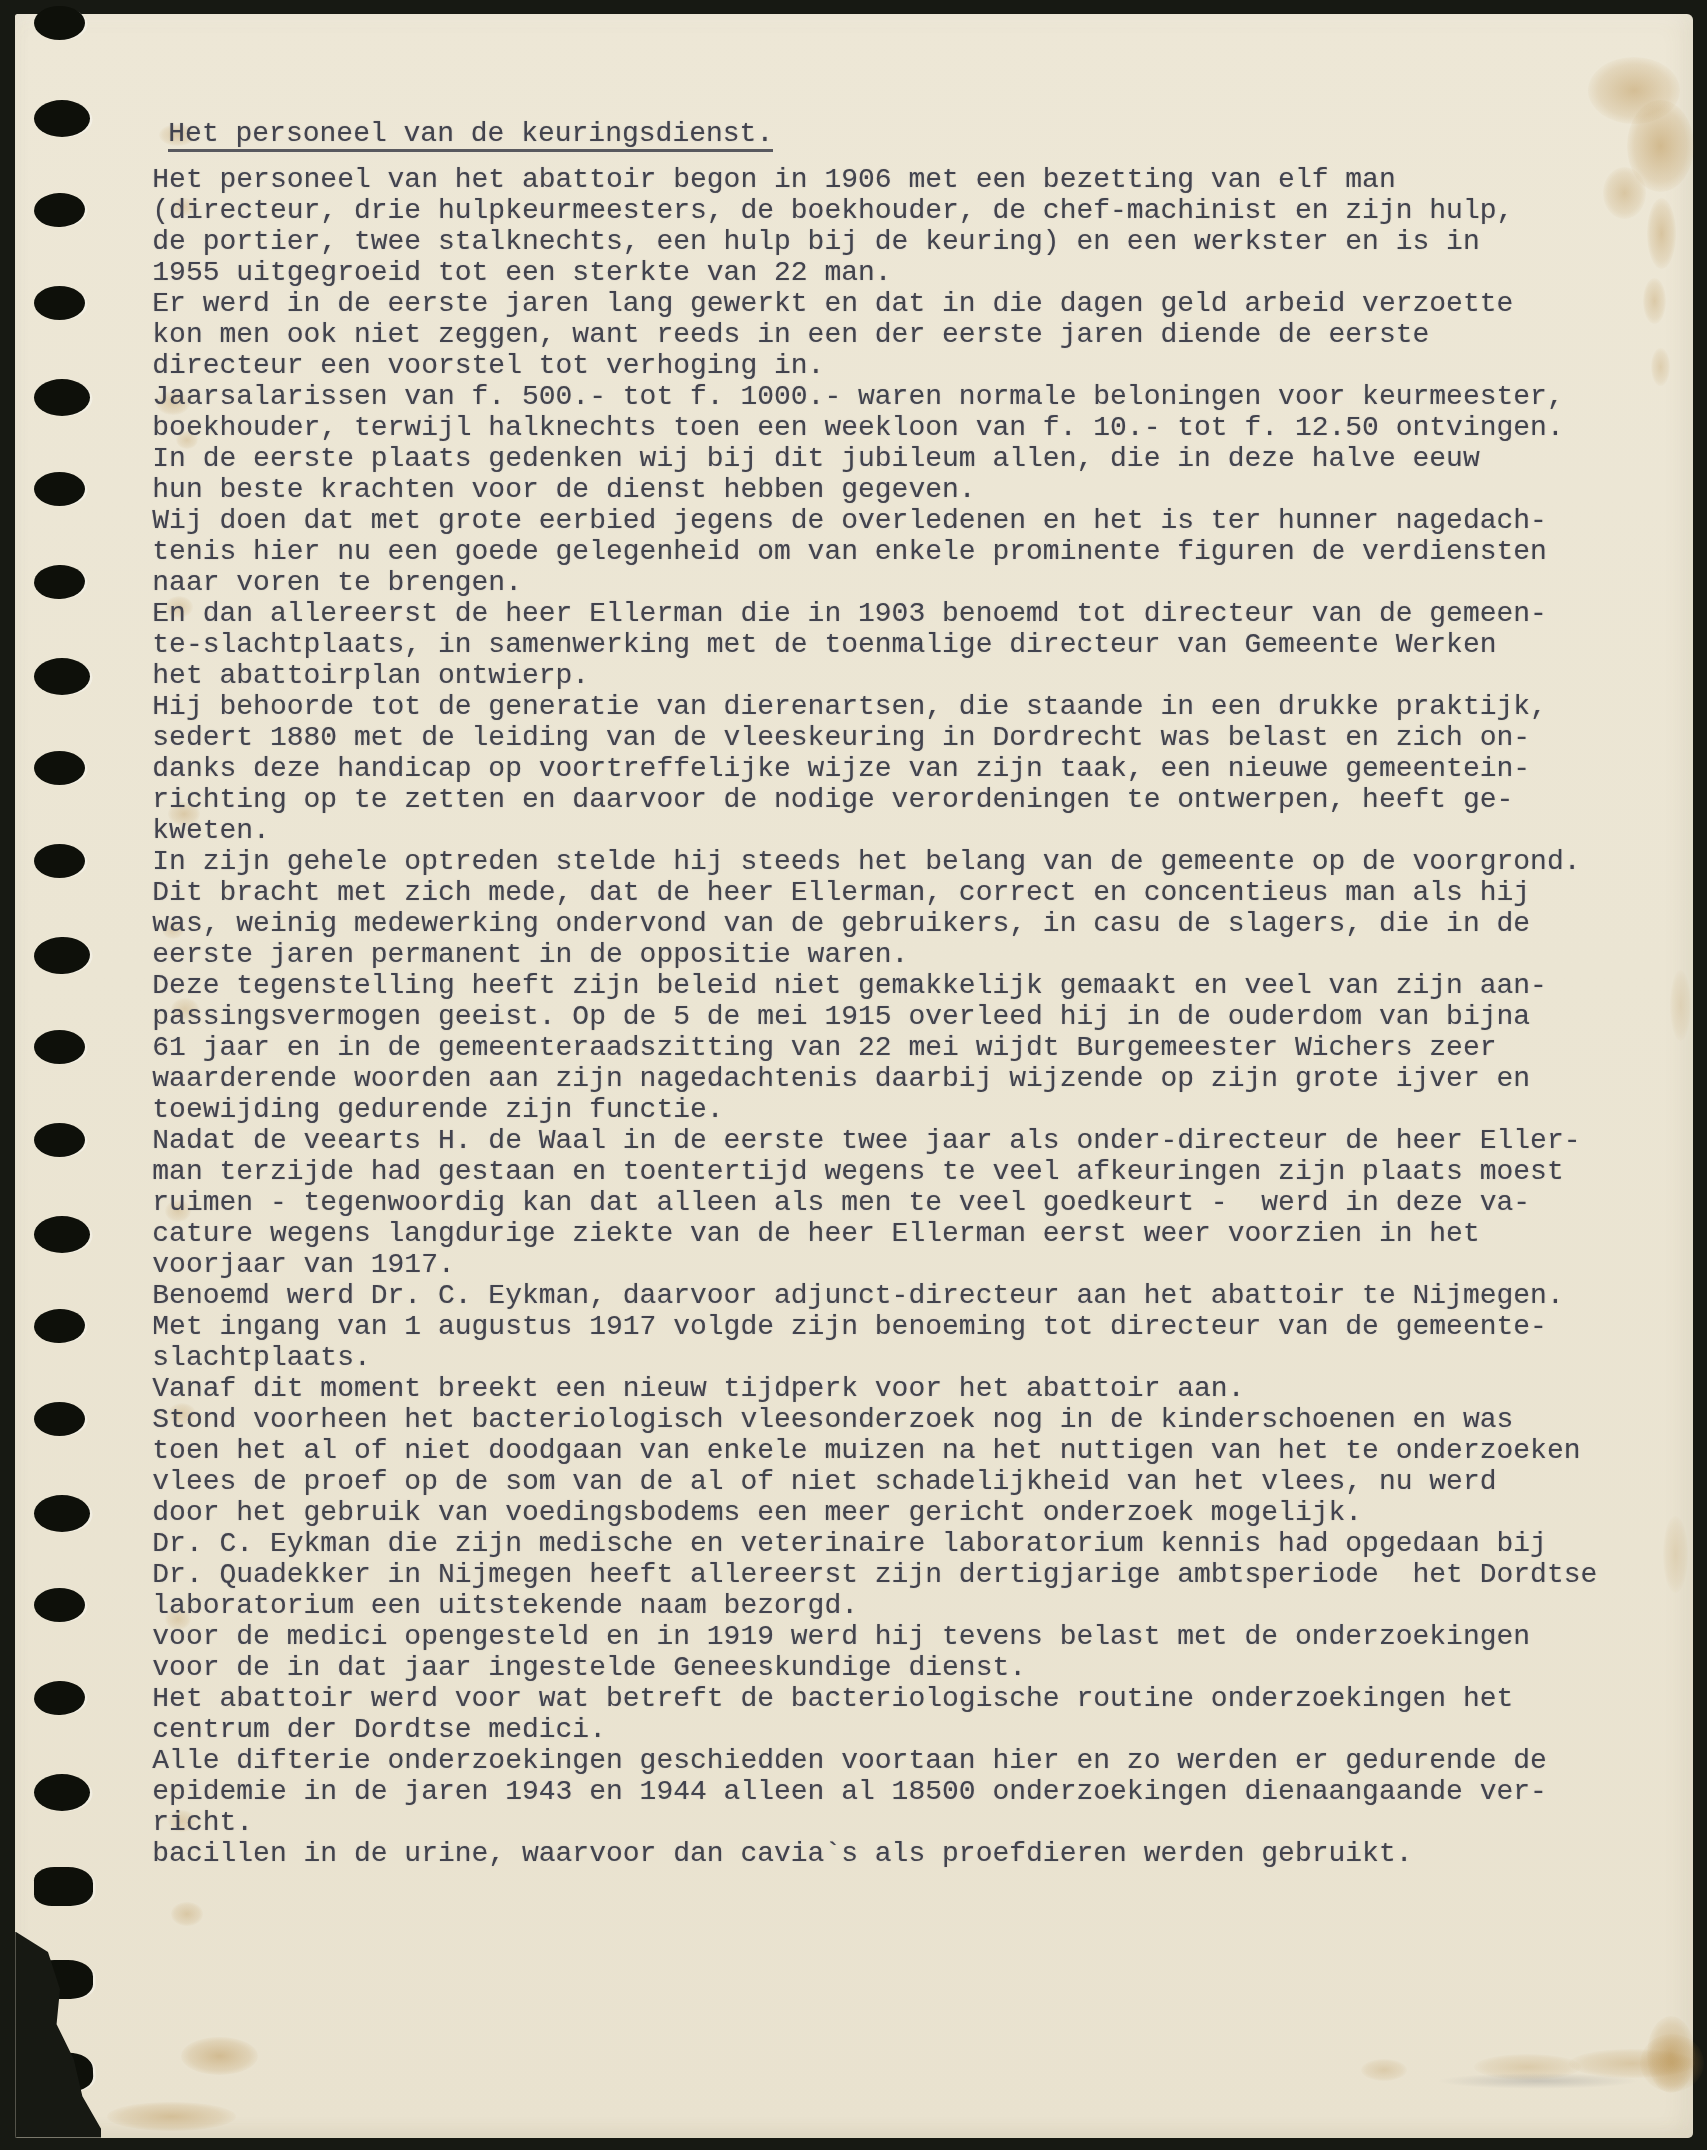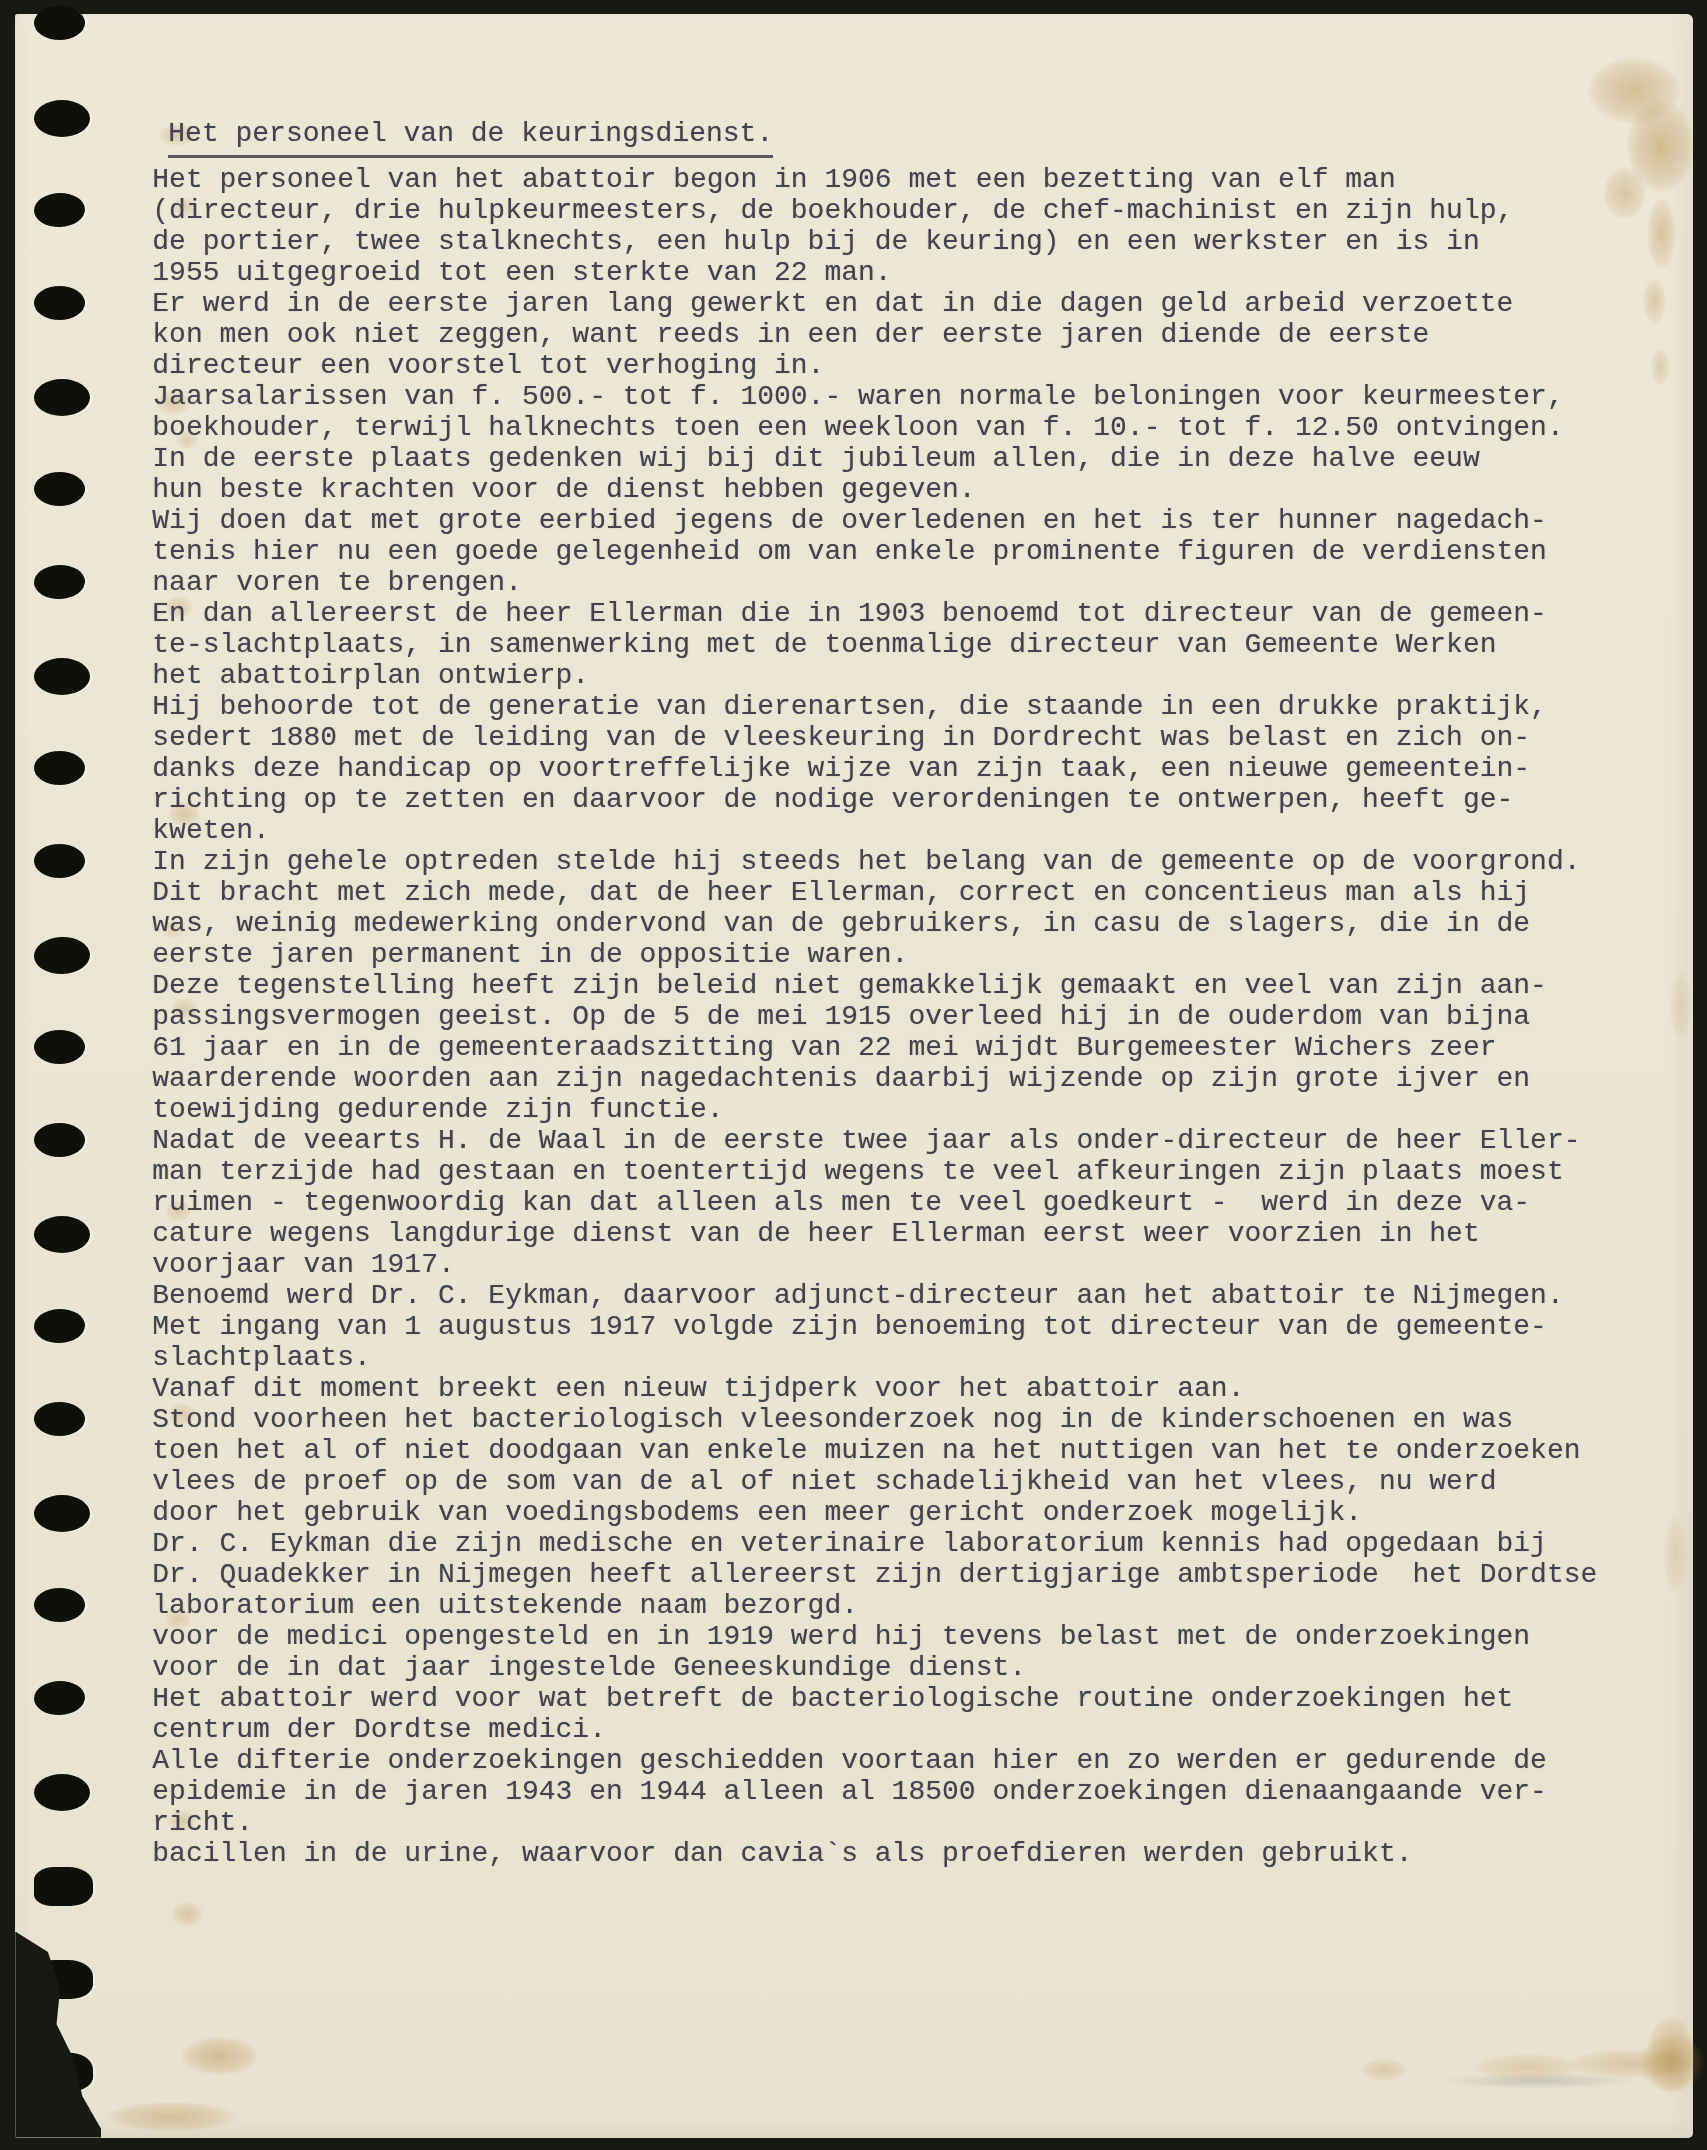--- a/index.html
+++ b/index.html
@@ -33,21 +33,21 @@
     left: 153px; top: 104px;
     font-size: 28px;
     line-height: 31px;
     color: #42434e;
     text-shadow: 0 0 1.2px rgba(66,67,78,0.4);
     white-space: pre;
   }
   .title-text {
     display: inline-block;
     border-bottom: 3.1px solid rgba(62,63,74,0.85);
-    padding-bottom: 6px;
+    padding-bottom: 0;
   }
   .body-text {
     position: absolute;
     left: 137px; top: 150px;
     font-size: 28px;
     line-height: 31px;
     color: #42434e;
     text-shadow: 0 0 1.2px rgba(66,67,78,0.35);
   }
   .line { white-space: pre; height: 31px; }
@@ -167,21 +167,21 @@
       <div class="line">was, weinig medewerking ondervond van de gebruikers, in casu de slagers, die in de</div>
       <div class="line">eerste jaren permanent in de oppositie waren.</div>
       <div class="line">Deze tegenstelling heeft zijn beleid niet gemakkelijk gemaakt en veel van zijn aan-</div>
       <div class="line">passingsvermogen geeist. Op de 5 de mei 1915 overleed hij in de ouderdom van bijna</div>
       <div class="line">61 jaar en in de gemeenteraadszitting van 22 mei wijdt Burgemeester Wichers zeer</div>
       <div class="line">waarderende woorden aan zijn nagedachtenis daarbij wijzende op zijn grote ijver en</div>
       <div class="line">toewijding gedurende zijn functie.</div>
       <div class="line">Nadat de veearts H. de Waal in de eerste twee jaar als onder-directeur de heer Eller-</div>
       <div class="line">man terzijde had gestaan en toentertijd wegens te veel afkeuringen zijn plaats moest</div>
       <div class="line">ruimen - tegenwoordig kan dat alleen als men te veel goedkeurt -  werd in deze va-</div>
-      <div class="line">cature wegens langdurige dienst van de heer Ellerman eerst weer voorzien in het</div>
+      <div class="line">cature wegens langdurige ziekte van de heer Ellerman eerst weer voorzien in het</div>
       <div class="line">voorjaar van 1917.</div>
       <div class="line">Benoemd werd Dr. C. Eykman, daarvoor adjunct-directeur aan het abattoir te Nijmegen.</div>
       <div class="line">Met ingang van 1 augustus 1917 volgde zijn benoeming tot directeur van de gemeente-</div>
       <div class="line">slachtplaats.</div>
       <div class="line">Vanaf dit moment breekt een nieuw tijdperk voor het abattoir aan.</div>
       <div class="line">Stond voorheen het bacteriologisch vleesonderzoek nog in de kinderschoenen en was</div>
       <div class="line">toen het al of niet doodgaan van enkele muizen na het nuttigen van het te onderzoeken</div>
       <div class="line">vlees de proef op de som van de al of niet schadelijkheid van het vlees, nu werd</div>
       <div class="line">door het gebruik van voedingsbodems een meer gericht onderzoek mogelijk.</div>
       <div class="line">Dr. C. Eykman die zijn medische en veterinaire laboratorium kennis had opgedaan bij</div>

